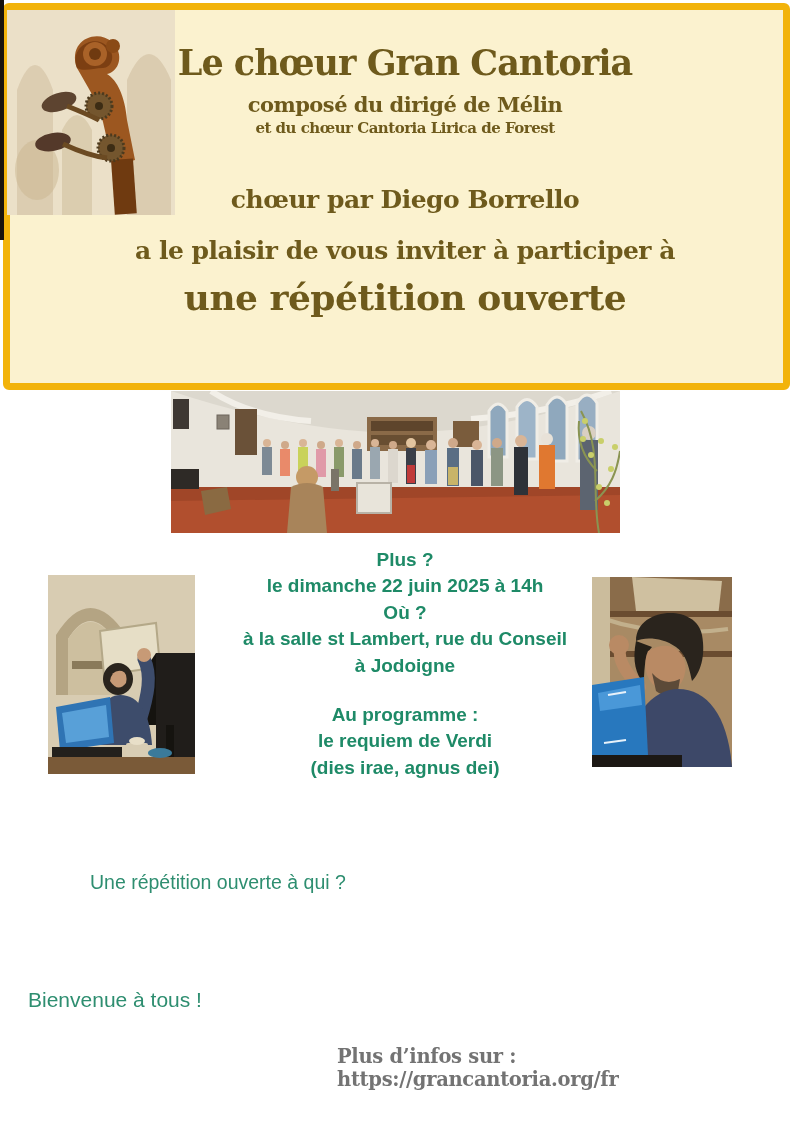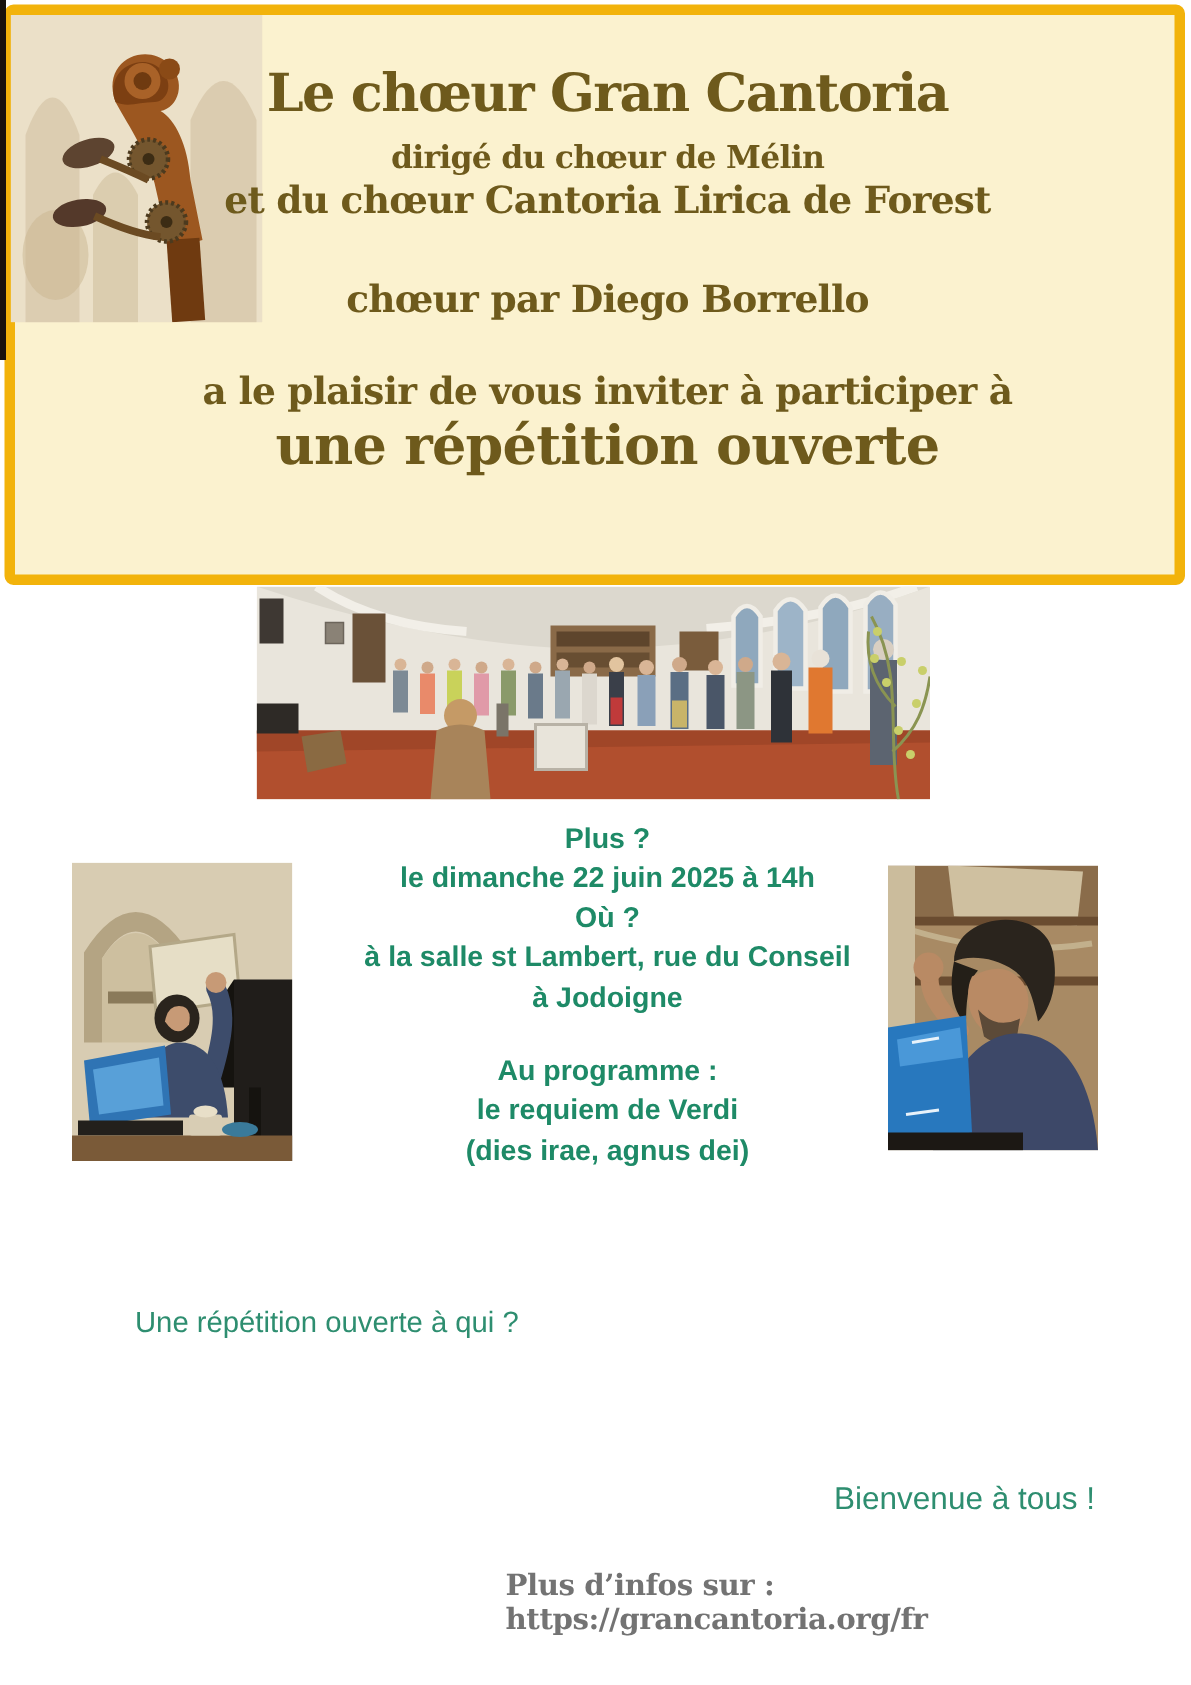--- a/index.html
+++ b/index.html
@@ -7,40 +7,40 @@
         font-family:"Liberation Sans", sans-serif;}
   .abs{position:absolute;}
   
   .banner{left:3px;top:3px;width:773px;height:373px;border:7px solid #f2b30b;
           border-radius:6px;background:#fbf2cf;}
   .edge-artifact{left:0;top:0;width:4px;height:240px;background:#17120d;}
   .banner-line{left:16px;width:778px;text-align:center;color:#6e5a1c;
                font-family:"DejaVu Serif", serif;font-weight:bold;letter-spacing:-0.5px;}
   .title{top:42px;font-size:35px;letter-spacing:-1px;}
   .sub1{top:92px;font-size:21px;}
-  .sub2{top:119px;font-size:25px;}
+  .sub2{top:119px;font-size:15px;}
   .director{top:185px;font-size:25px;}
-  .invite1{top:246px;font-size:25px;}
+  .invite1{top:236px;font-size:25px;}
   .invite2{top:276px;font-size:36px;}
   
   .photo{overflow:hidden;}
   .photo svg{display:block;}
   .photo-scroll{left:7px;top:10px;width:168px;height:205px;}
   .photo-choir{left:171px;top:391px;width:449px;height:142px;}
   .photo-cond-left{left:48px;top:575px;width:147px;height:199px;}
   .photo-cond-right{left:592px;top:577px;width:140px;height:190px;}
   
   .details{left:16px;width:778px;text-align:center;color:#1e8a67;font-weight:bold;
            font-size:19px;line-height:26.4px;}
   .details-when{top:547px;}
   .details-program{top:702px;}
   
   .bodytext{left:90px;top:811px;width:660px;color:#2e8e70;font-size:19.5px;
             line-height:28.6px;white-space:pre-wrap;}
-  .welcome{left:0;top:988px;width:730px;text-align:right;color:#2e8e70;font-size:21px;}
+  .welcome{left:0;top:988px;width:730px;text-align:left;color:#2e8e70;font-size:21px;padding-left:28px;}
   .footer-link{left:337px;top:1045px;color:#737373;font-family:"DejaVu Serif", serif;
                font-weight:bold;font-size:19.5px;letter-spacing:-0.3px;}
 </style>
 </head>
 <body>
 
 <div class="page">
 
   <section class="abs banner"></section>
   <div class="abs edge-artifact"></div>
@@ -67,21 +67,21 @@
       <circle cx="92" cy="96" r="13" fill="#74562e" stroke="#4c3a1e" stroke-width="3" stroke-dasharray="2 2"></circle>
       <circle cx="104" cy="138" r="13" fill="#74562e" stroke="#4c3a1e" stroke-width="3" stroke-dasharray="2 2"></circle>
       <circle cx="92" cy="96" r="4" fill="#3c2c14"></circle>
       <circle cx="104" cy="138" r="4" fill="#3c2c14"></circle>
       <path d="M60,96 Q80,104 92,110" stroke="#6b4a22" stroke-width="5" fill="none"></path>
       <path d="M56,134 Q82,146 100,148" stroke="#6b4a22" stroke-width="5" fill="none"></path>
     </svg>
   </div>
 
   <h1 class="abs banner-line title" style="margin:0;">Le chœur Gran Cantoria</h1>
-  <div class="abs banner-line sub1">dirigé du chœur de Mélin</div>
+  <div class="abs banner-line sub1">composé du dirigé de Mélin</div>
   <div class="abs banner-line sub2">et du chœur Cantoria Lirica de Forest</div>
   <div class="abs banner-line director">chœur par Diego Borrello</div>
   <div class="abs banner-line invite1">a le plaisir de vous inviter à participer à</div>
   <div class="abs banner-line invite2">une répétition ouverte</div>
 
   <div class="abs photo photo-choir">
     <svg width="449" height="142" viewBox="0 0 449 142" xmlns="http://www.w3.org/2000/svg">
       <rect width="449" height="142" fill="#e9e5dc"></rect>
       <path d="M0,0 Q120,40 225,42 Q340,40 449,0 Z" fill="#dcd8ce"></path>
       <path d="M40,0 Q80,26 140,30" stroke="#f2efe8" stroke-width="6" fill="none"></path>

